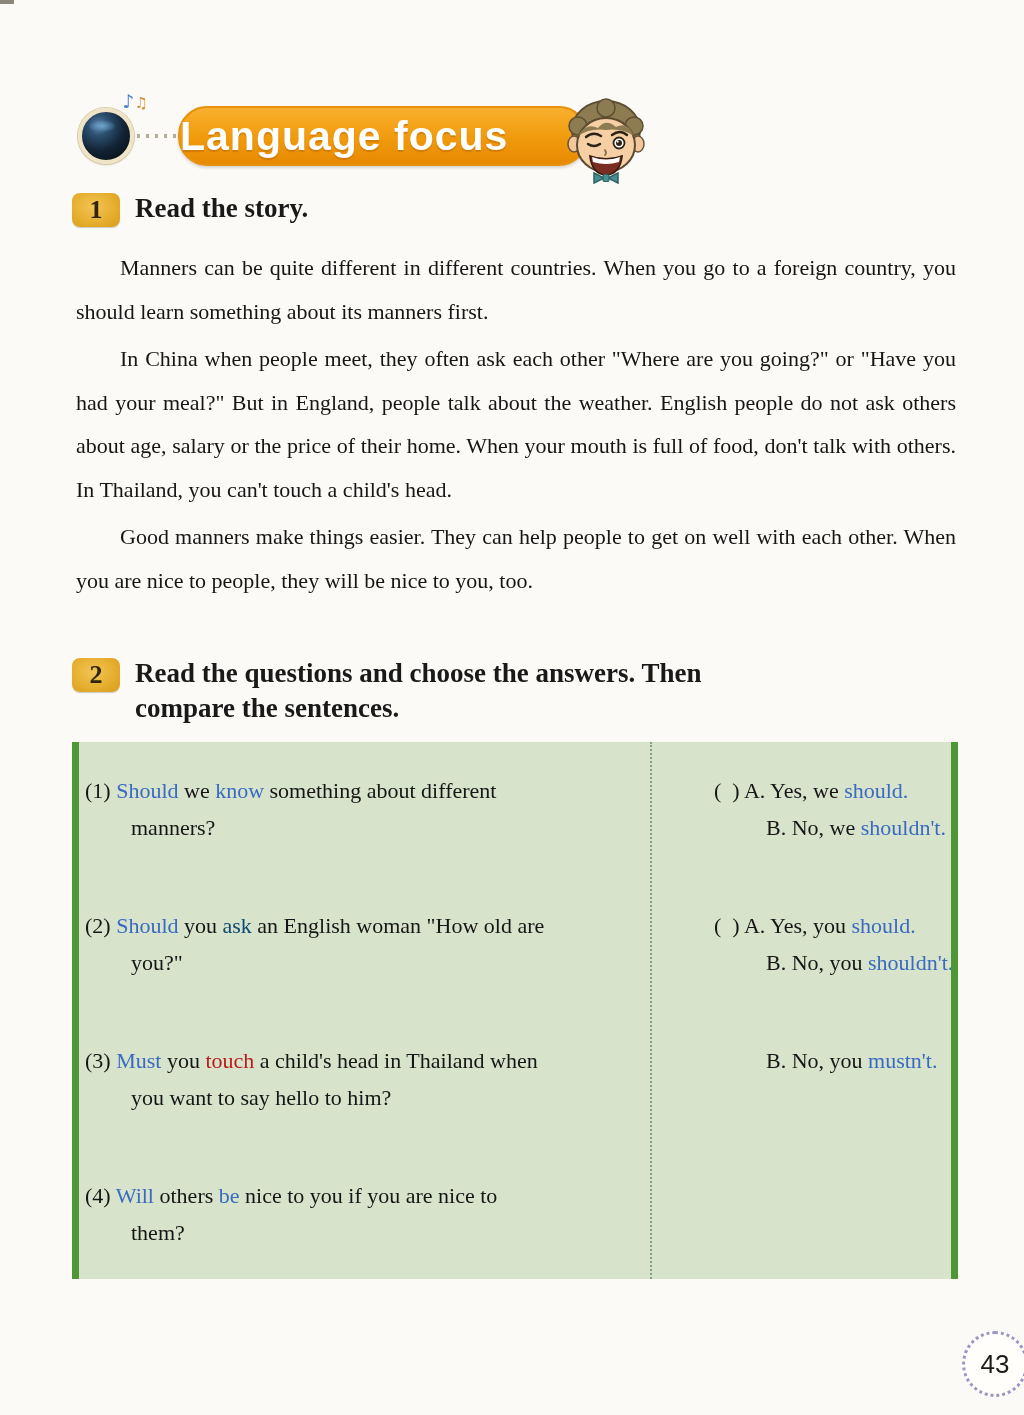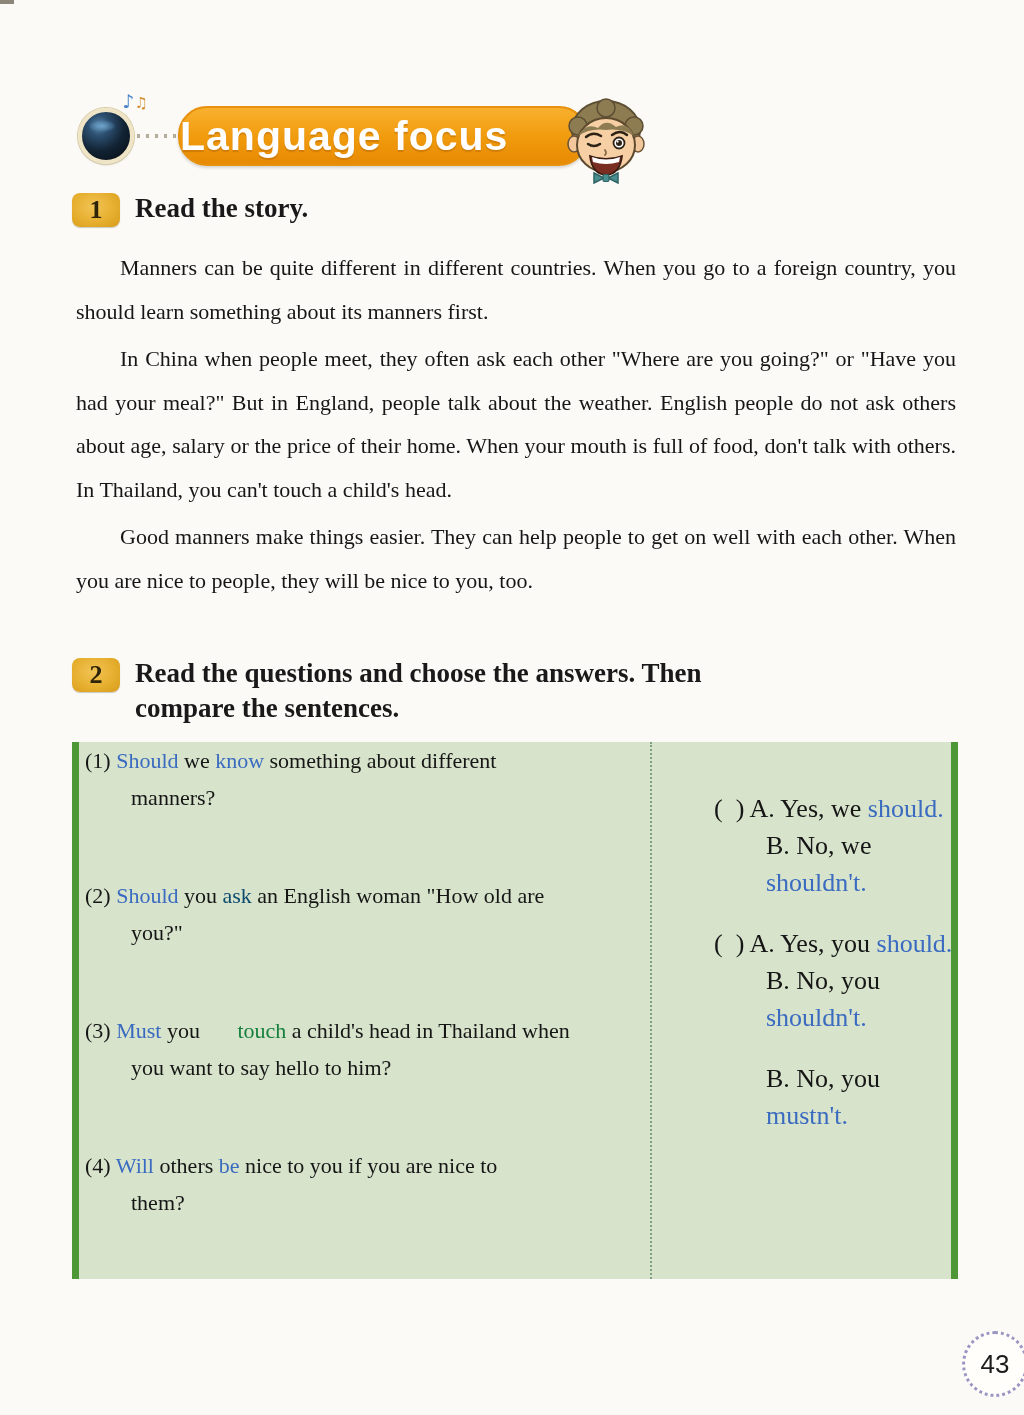--- a/index.html
+++ b/index.html
@@ -33,29 +33,29 @@
     display:flex;align-items:center;justify-content:center;
     font-weight:700;font-size:26px;color:#2e2408;box-shadow:0 1px 1px rgba(0,0,0,.2);}
   .sec-title{font-weight:700;font-size:27px;line-height:35px;color:#191919;white-space:pre-line;margin-top:0;}
   .sec1{top:191px;}
   .sec2{top:656px;width:820px;}
   
   .story{position:absolute;top:242px;left:72px;width:888px;font-size:22px;line-height:43.5px;text-align:justify;}
   .story p{margin:4px;text-indent:44px;}
   
   .ex-table{position:absolute;top:742px;left:72px;width:886px;height:537px;
-    background:#d7e3cb;box-sizing:border-box;}
+    background:#d7e3cb;box-sizing:border-box;padding-top:30px;}
   .bar{position:absolute;top:0;bottom:0;width:7px;background:#4e9736;}
   .bar.left{left:0;} .bar.right{right:0;}
   .divider{position:absolute;top:0;bottom:0;left:578px;width:0;border-left:2px dotted #7fa183;}
   .t-row{height:135px;display:flex;box-sizing:border-box;}
   .q{flex:0 0 578px;box-sizing:border-box;padding-left:13px;padding-right:28px;
     font-size:22px;line-height:37px;white-space:pre-line;
     text-indent:-46px;margin-left:46px;width:532px;flex-basis:532px;}
-  .ans{flex:1 1 auto;box-sizing:border-box;padding-left:64px;font-size:26px;line-height:37px;margin-top:48px;}
+  .ans{flex:1 1 auto;box-sizing:border-box;padding-left:64px;font-size:22px;line-height:37px;}
   .ans .b-line{margin-left:52px;}
   
   .page-num{position:absolute;left:962px;top:1331px;width:60px;height:60px;border-radius:50%;
     border:3px dotted #9a96c2;background:#fffefb;display:flex;align-items:center;justify-content:center;
     font-family:"Liberation Sans",sans-serif;font-size:26px;color:#1c1c1c;}
   .corner-mark{position:absolute;left:0;top:0;width:14px;height:4px;background:#5b5443;opacity:.7;}
 </style>
 </head>
 <body>
 
@@ -129,21 +129,21 @@
     <div class="t-row">
       <div class="q"><span>(2) </span><span style="color: rgb(58, 107, 192);">Should</span><span> you </span><span style="color: #0c4a6e;">ask</span><span> an English woman "How old are
 you?"</span></div>
       <div class="ans">
         <div class="a-line"><span>(&nbsp;&nbsp;) A. Yes, you </span><span style="color: rgb(58, 107, 192);">should.</span></div>
         <div class="b-line"><span>B. No, you </span><span style="color: rgb(58, 107, 192);">shouldn't.</span></div>
       </div>
     </div>
 
     <div class="t-row">
-      <div class="q"><span>(3) </span><span style="color: rgb(58, 107, 192);">Must</span><span> you </span><span style="color: #15803d; margin-left: 32px;">touch</span><span> a child's head in Thailand when
+      <div class="q"><span>(3) </span><span style="color: rgb(58, 107, 192);">Must</span><span> you </span><span style="color: #b91c1c;">touch</span><span> a child's head in Thailand when
 you want to say hello to him?</span></div>
       <div class="ans">
         <div class="b-line"><span>B. No, you </span><span style="color: rgb(58, 107, 192);">mustn't.</span></div>
       </div>
     </div>
 
     <div class="t-row">
       <div class="q"><span>(4) </span><span style="color: rgb(58, 107, 192);">Will</span><span> others </span><span style="color: rgb(58, 107, 192);">be</span><span> nice to you if you are nice to
 them?</span></div>
     </div>

